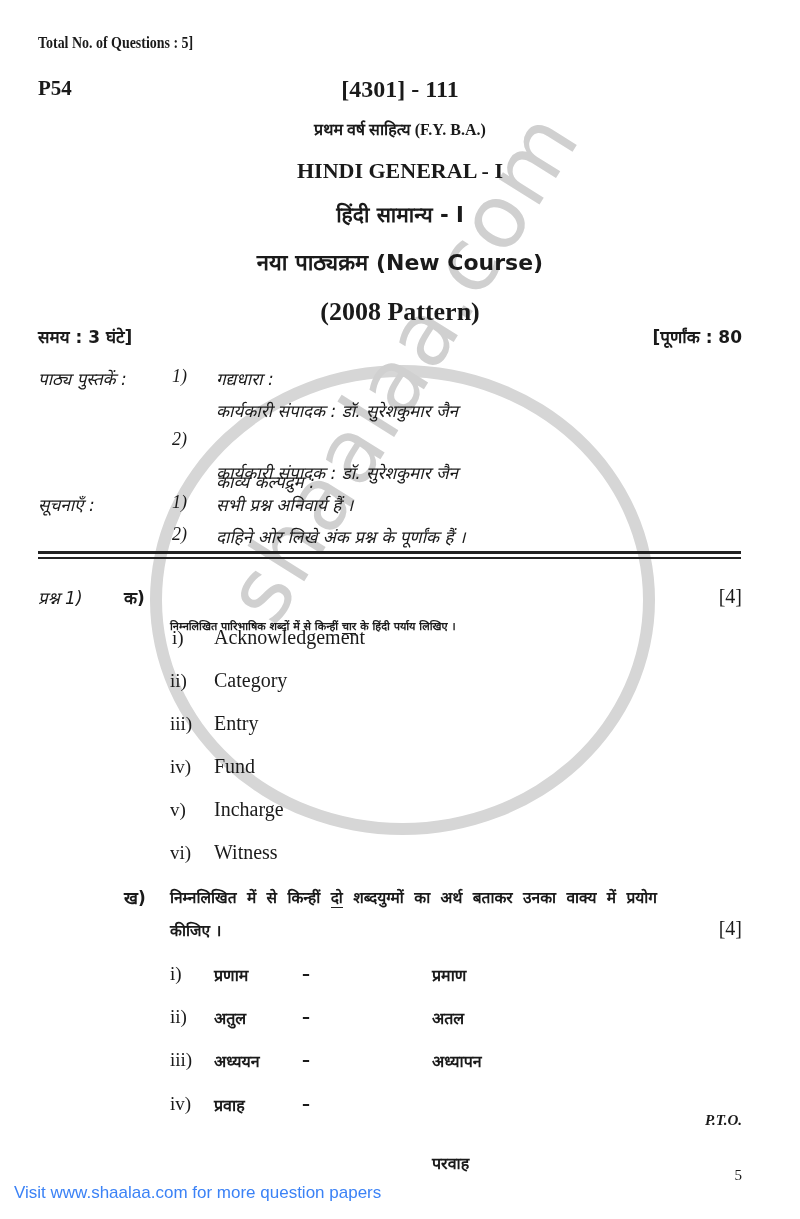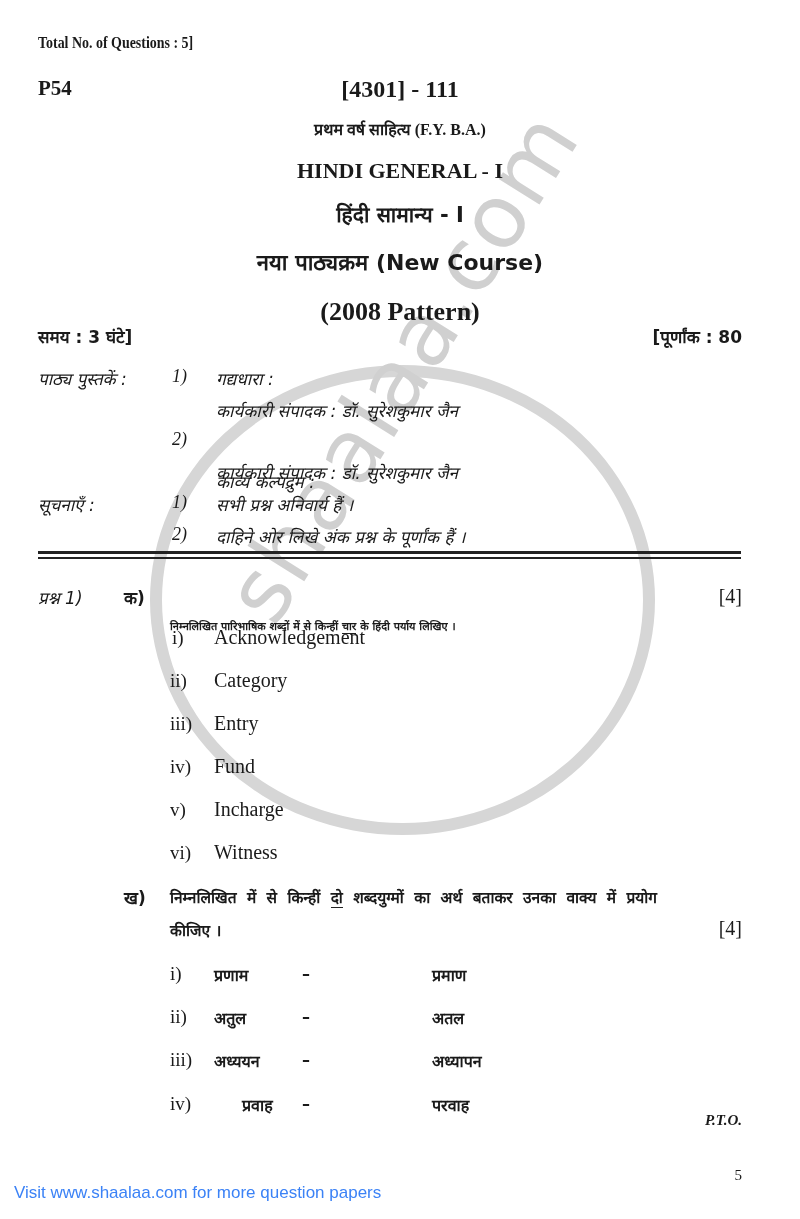--- a/index.html
+++ b/index.html
@@ -112,22 +112,22 @@
     <div class="abs hi-item" style="left:214px; top:1007px;">अतुल</div>
     <div class="abs hi-item" style="left:302px; top:1007px;">–</div>
     <div class="abs hi-item" style="left:432px; top:1007px;">अतल</div>
 
     <div class="abs q-item-num" style="left:170px; top:1049px;">iii)</div>
     <div class="abs hi-item" style="left:214px; top:1050px;">अध्ययन</div>
     <div class="abs hi-item" style="left:302px; top:1050px;">–</div>
     <div class="abs hi-item" style="left:432px; top:1050px;">अध्यापन</div>
 
     <div class="abs q-item-num" style="left:170px; top:1093px;">iv)</div>
-    <div class="abs hi-item" style="left:214px; top:1094px;margin-left:28px;">प्रवाह</div>
+    <div class="abs hi-item" style="left:214px; top:1094px;">प्रवाह</div>
     <div class="abs hi-item" style="left:302px; top:1094px;">–</div>
-    <div class="abs hi-item" style="left:432px; top:1094px;">परवाह</div>
+    <div class="abs hi-item" style="left:432px; top:1152px;">परवाह</div>
   </div>
 
   <div class="abs ital bold" style="right:58px; top:1112px; font-size:15px;">P.T.O.</div>
   <div class="abs" style="right:58px; top:1167px; font-size:15px;">5</div>
 
   <div class="abs footer" style="left:14px; top:1183px;">Visit www.shaalaa.com for more question papers</div>
 </div>
 
 </body></html>

